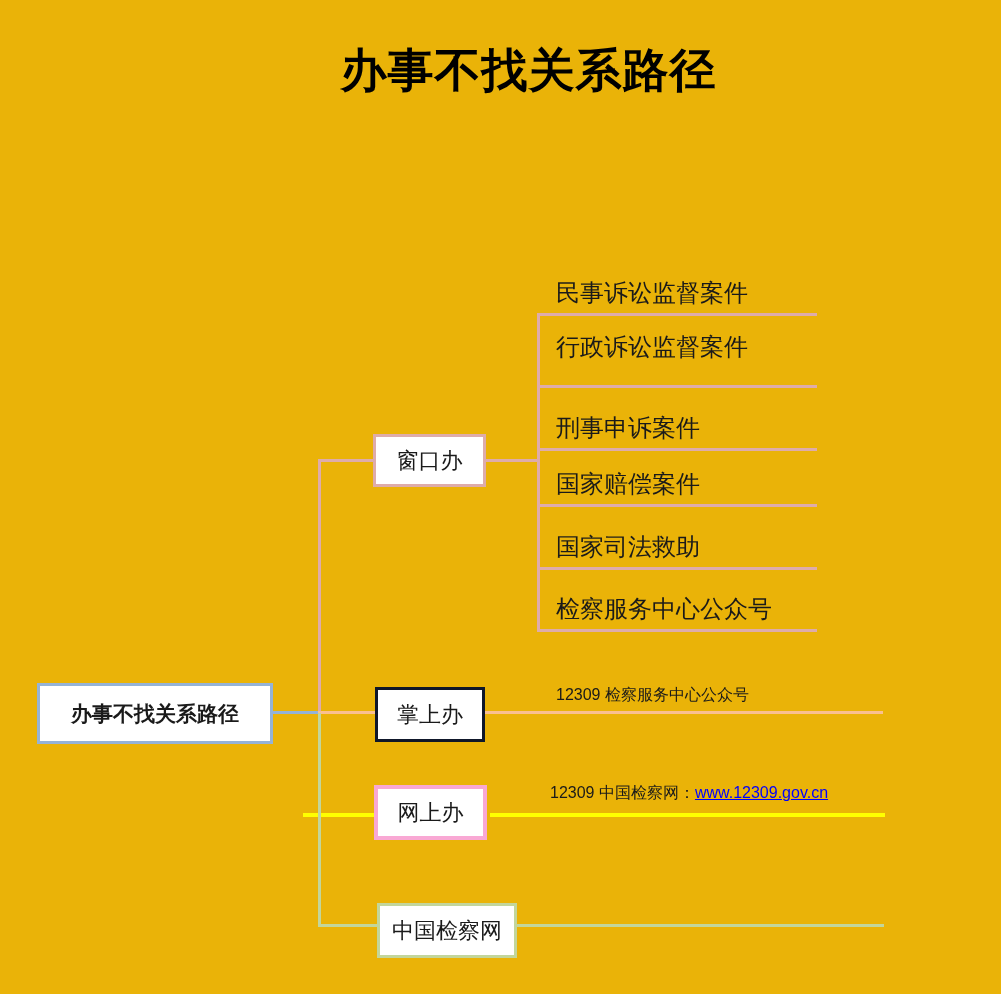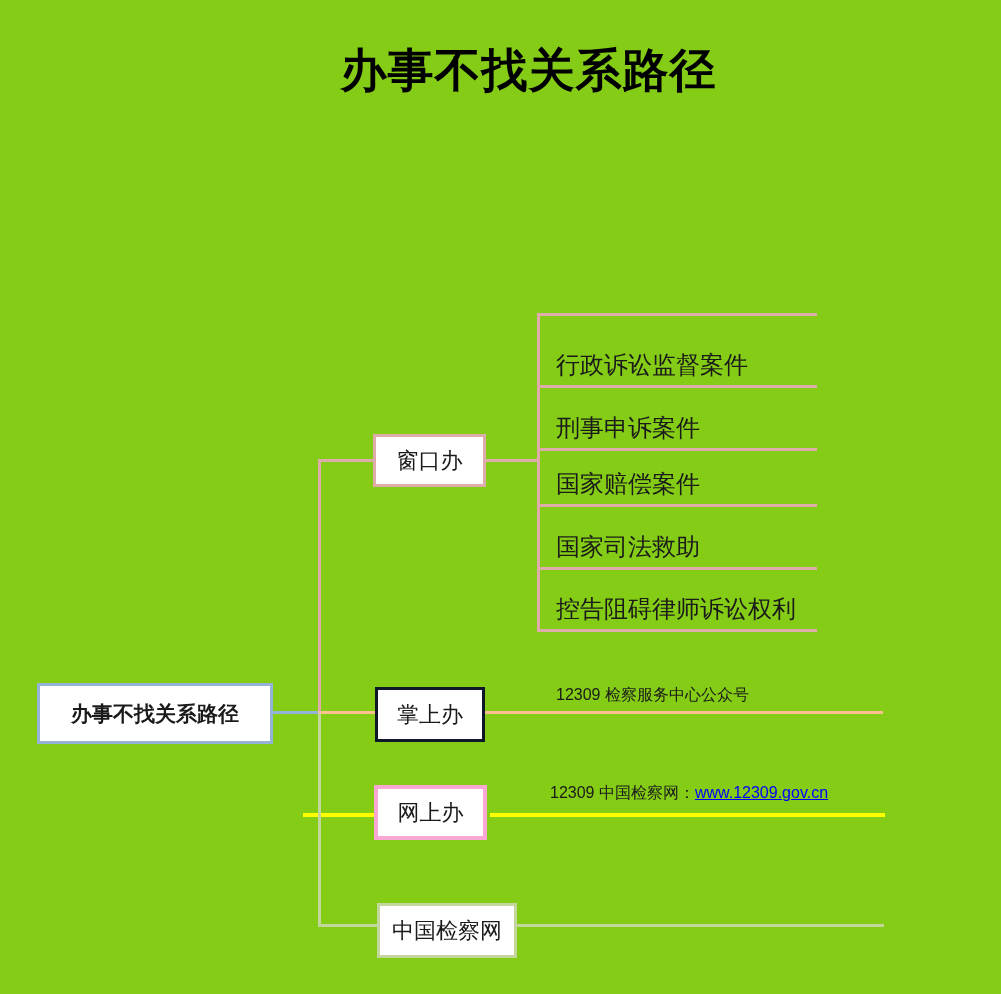--- a/index.html
+++ b/index.html
@@ -1,19 +1,19 @@
 <!DOCTYPE html>
 <html><head>
 <meta charset="utf-8">
 <style>
   html,body{margin:0;padding:0;background:#fff;}
   .canvas{
     position:relative;
     width:1001px;height:994px;
-    background:#84cc16;
+    background:#eab308;
     overflow:hidden;
     font-family:"Liberation Sans","DejaVu Sans",sans-serif;
     color:#1a1a1a;
   }
   .title{
     position:absolute;
     left:56px;right:0;top:40px;
     text-align:center;
     font-family:"Liberation Serif","DejaVu Serif",serif;
     font-weight:700;
@@ -64,21 +64,21 @@
   .child-underline{ left:537px;width:280px;height:3px; }
   .u0{ top:313px; } .u1{ top:385px; } .u2{ top:448px; }
   .u3{ top:504px; } .u4{ top:567px; } .u5{ top:629px; }
 
   .child-text{
     position:absolute;left:556px;
     font-size:24px;line-height:30px;
     font-family:"Liberation Serif","DejaVu Serif",serif;
     white-space:nowrap;color:#1a1a1a;
   }
-  .t0{ top:278px; } .t1{ top:350px; } .t2{ top:413px; }
+  .t0{ top:278px; } .t1{ top:332px; } .t2{ top:413px; }
   .t3{ top:469px; } .t4{ top:532px; } .t5{ top:594px; }
 
   .leaf-text{
     position:absolute;
     font-size:16px;line-height:28px;
     font-family:"Liberation Sans","DejaVu Sans",sans-serif;
     white-space:nowrap;color:#1a1a1a;
   }
   .leaf-mobile{ left:556px;top:681px; }
   .leaf-online{ left:550px;top:779px;text-align:center; }
@@ -119,35 +119,36 @@
   <div class="node mobile">
     <span>掌上办</span>
   </div>
   <div class="node online">
     <span>网上办</span>
   </div>
   <div class="node hotline">
     <span>中国检察网</span>
   </div>
 
+  <div class="child-text t0">民事诉讼监督案件</div>
   <div class="line pink child-underline u0"></div>
 
   <div class="child-text t1">行政诉讼监督案件</div>
   <div class="line pink child-underline u1"></div>
 
   <div class="child-text t2">刑事申诉案件</div>
   <div class="line pink child-underline u2"></div>
 
   <div class="child-text t3">国家赔偿案件</div>
   <div class="line pink child-underline u3"></div>
 
   <div class="child-text t4">国家司法救助</div>
   <div class="line pink child-underline u4"></div>
 
-  <div class="child-text t5">控告阻碍律师诉讼权利</div>
+  <div class="child-text t5">检察服务中心公众号</div>
   <div class="line pink child-underline u5"></div>
 
   <div class="leaf-text leaf-mobile">12309 检察服务中心公众号</div>
 
   <div class="leaf-text leaf-online">
     <span>12309 中国检察网：</span><span class="hyperlink">www.12309.gov.cn</span>
   </div>
 
 
 </div>

